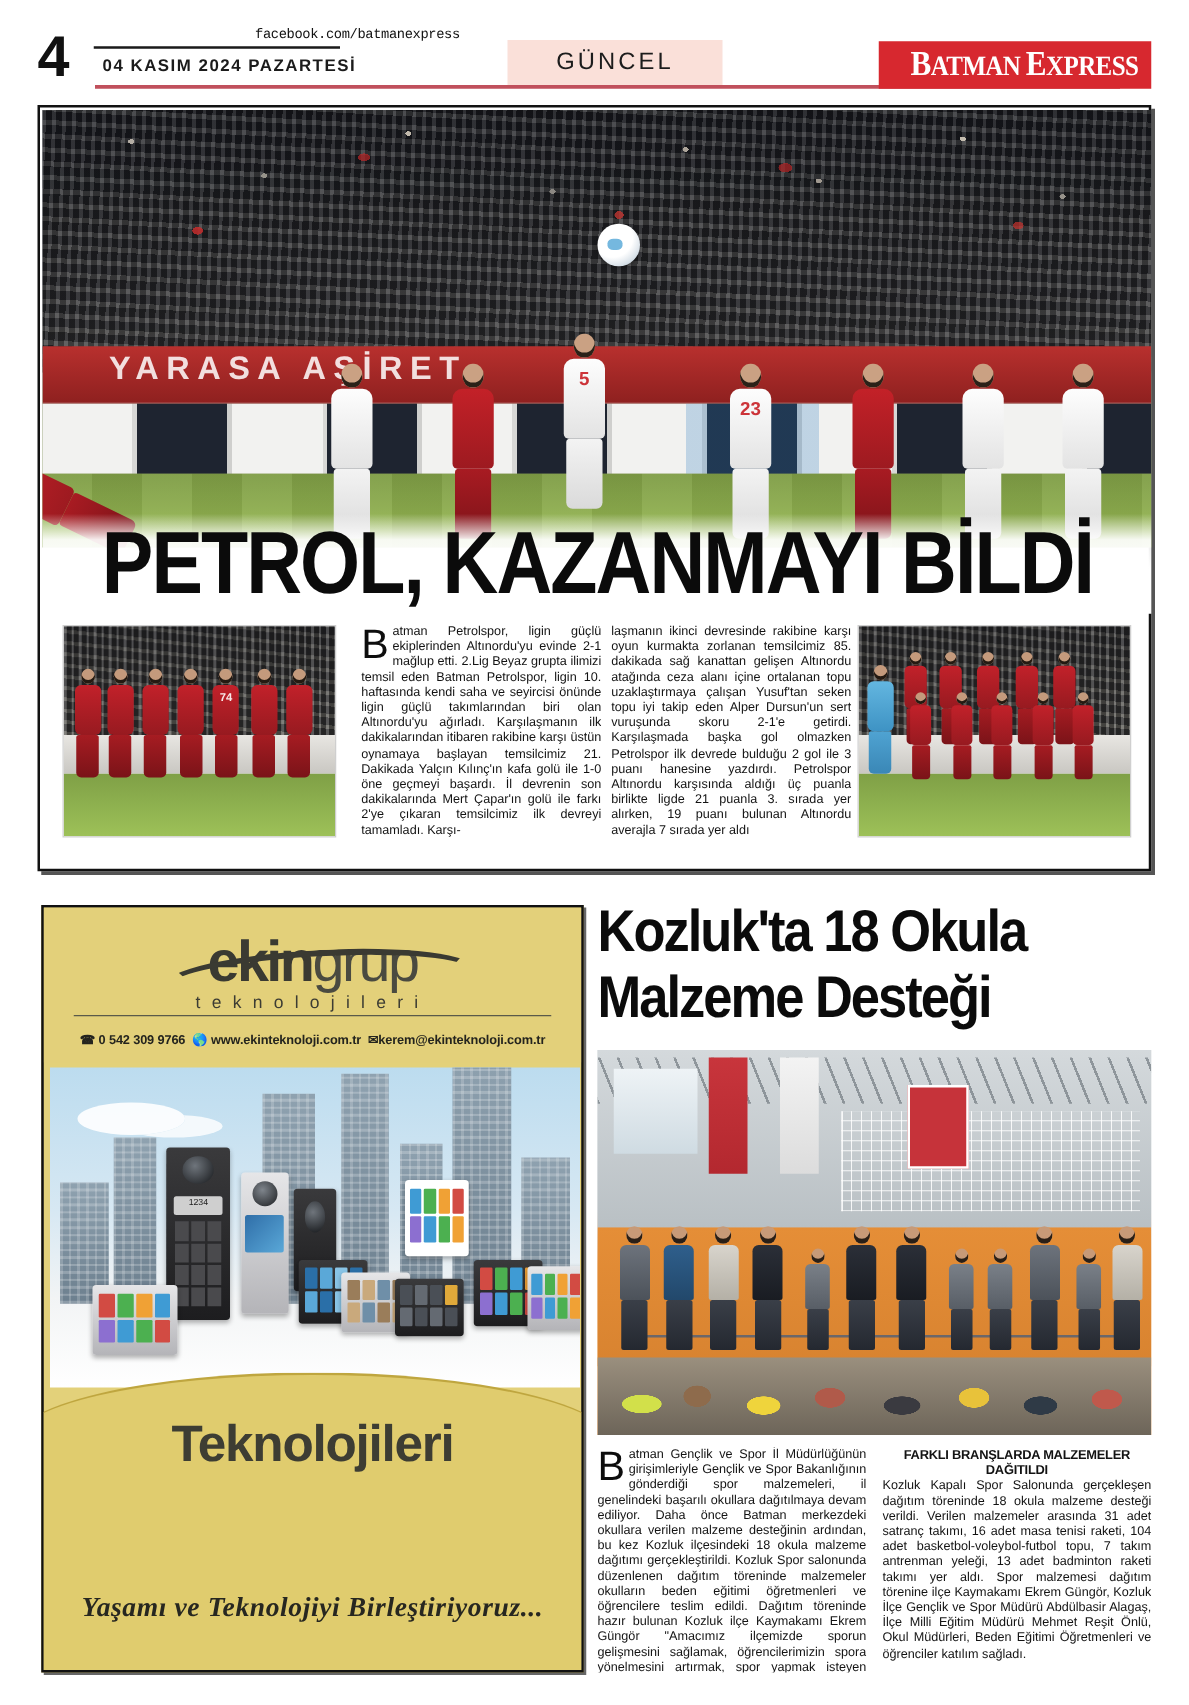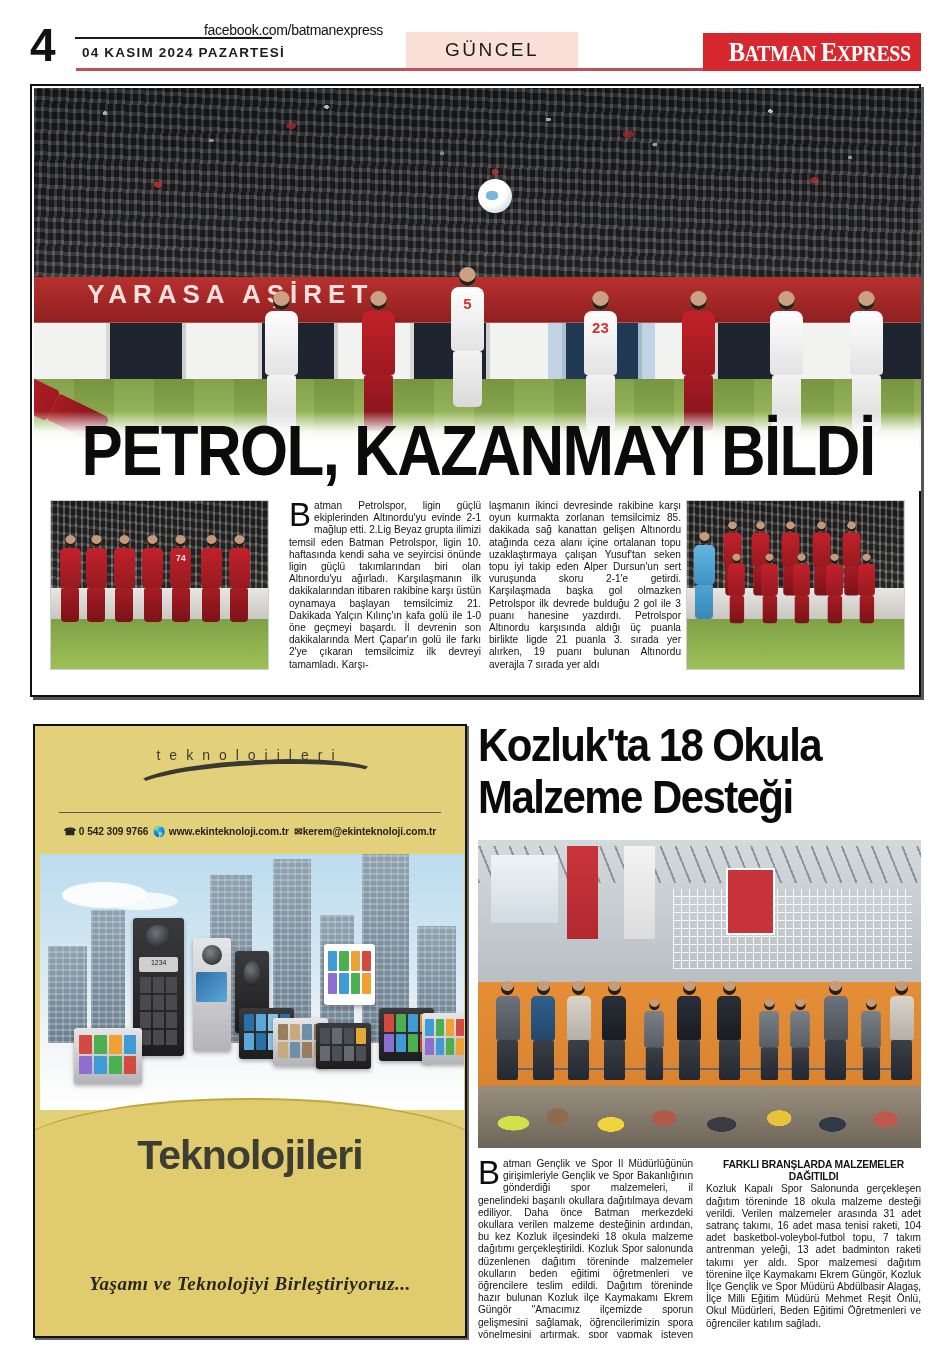--- a/index.html
+++ b/index.html
@@ -24,22 +24,22 @@
     font-size: 46px; font-weight: bold; line-height: 46px;
     font-family: "Liberation Sans", sans-serif;
     color: #111; letter-spacing: -2px;
   }
   .hdr-rule-top {
     position: absolute; left: 75px; top: 37px; width: 197px; height: 2px;
     background: #1a1a1a;
   }
   .hdr-social {
     position: absolute; left: 204px; top: 22px;
-    font-size: 14px; color: #111; letter-spacing: -0.3px;
-    font-family: Liberation Sans, sans-serif;
+    font-size: 11px; color: #111; letter-spacing: -0.3px;
+    font-family: Liberation Mono, monospace;
   }
   .hdr-date {
     position: absolute; left: 82px; top: 45px;
     font-size: 13.5px; font-weight: bold; color: #1b1b1b;
     letter-spacing: 1.2px;
     font-family: "Liberation Sans", sans-serif;
   }
   .hdr-rule-bottom {
     position: absolute; left: 76px; top: 68px; width: 592px; height: 3px;
     background: #c0505c;
@@ -314,21 +314,21 @@
     border-top: 2px solid #bfa63f;
   }
   .ad-head {
     position: absolute; left: 0; right: 0; top: 400px; text-align: center;
     font-family: "Liberation Sans", sans-serif; color: #3d3d33;
     font-weight: bold; font-size: 41px; line-height: 58px; letter-spacing: -1px;
   }
   .ad-slogan {
     position: absolute; left: 0; right: 0; top: 547px; text-align: center;
     font-family: "Liberation Serif", serif; font-style: italic;
-    font-weight: bold; font-size: 19px; color: #272720; letter-spacing: .5px;
+    font-weight: bold; font-size: 22px; color: #272720; letter-spacing: .5px;
   }
 
   
   #story2 { position: absolute; left: 478px; top: 718px; width: 410px; height: 620px; }
   .headline2 {
     font-family: "Liberation Sans", sans-serif;
     font-weight: bold; font-size: 42px; line-height: 47px;
     letter-spacing: -1.6px; color: #0b0b0b;
     transform: scaleY(1.12); transform-origin: left top;
   }
@@ -599,20 +599,21 @@
             <div class="l"></div>
           </div>
       </div>
 
     </div>
   </div>
 
   <div id="ad">
     <div class="ad-logo-zone">
       <div class="ad-logo">
+        <div class="l1"><span>ek</span><span>in</span><span class="thin">grup</span></div>
         <div class="swoosh"></div>
         <div class="l2">teknolojileri</div>
       </div>
       <div class="ad-rule"></div>
       <div class="ad-contact">
         <span class="ic">☎</span>
         <span>0 542 309 9766</span>
         &nbsp;<span class="ic">🌎</span>
         <span>www.ekinteknoloji.com.tr</span>
         &nbsp;<span class="ic">✉</span><span>kerem@ekinteknoloji.com.tr</span>

